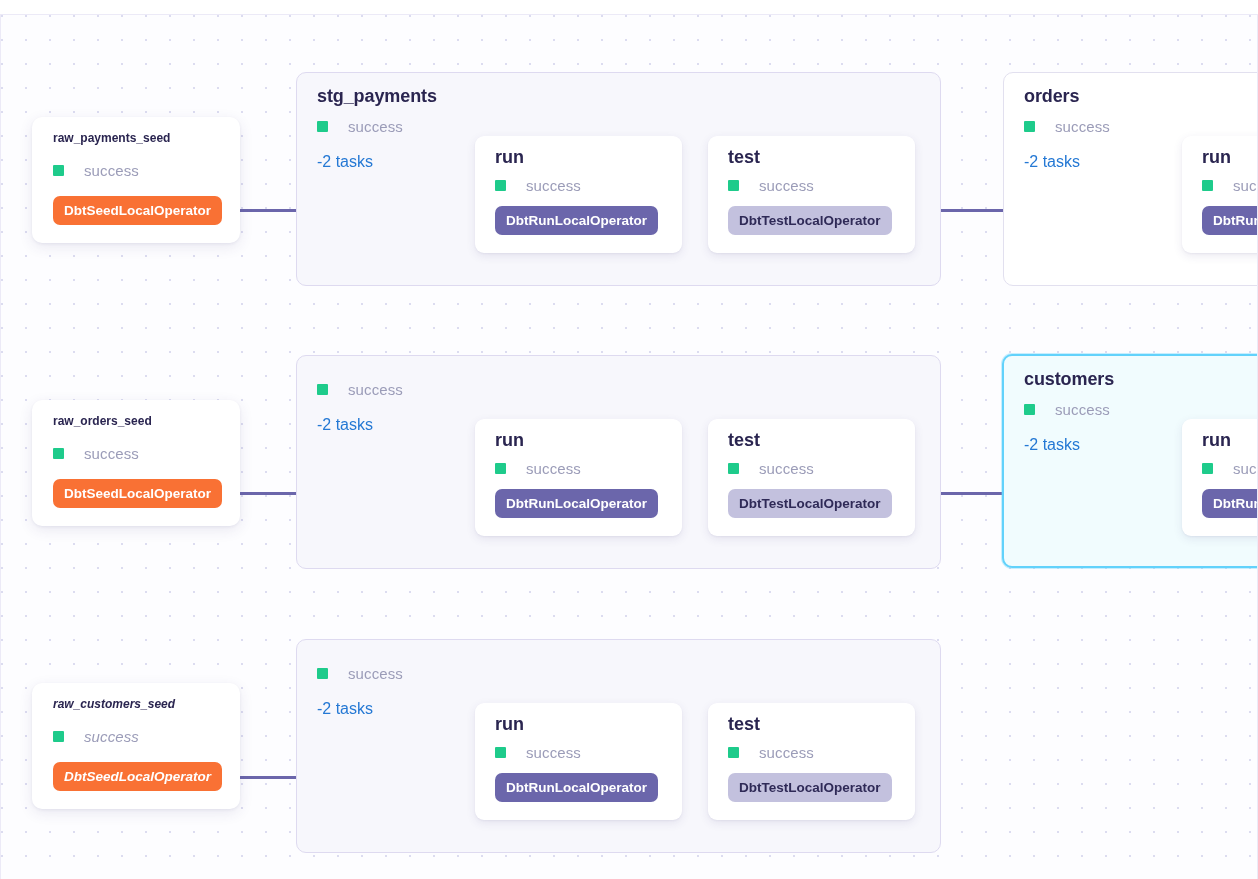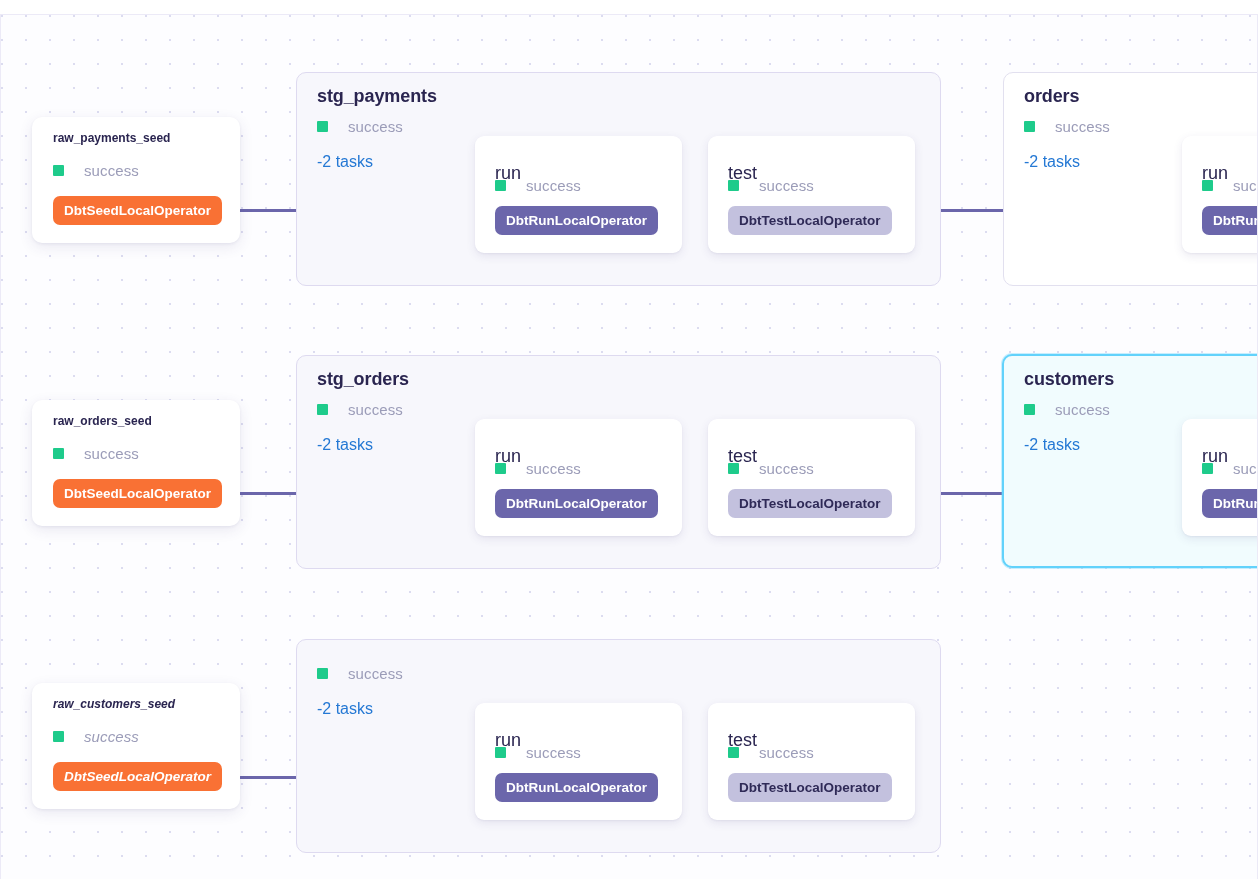--- a/index.html
+++ b/index.html
@@ -102,24 +102,24 @@
   .task {
     position: absolute;
     box-sizing: border-box;
     background: #ffffff;
     border-radius: 9px;
     box-shadow: 0 3px 10px rgba(60,50,120,0.10), 0 1px 2px rgba(60,50,120,0.06);
     z-index: 4;
   }
   .task-title {
     position: absolute;
-    top: 28px;
+    top: 12px;
     left: 20px;
     font-size: 18px;
-    font-weight: 400;
+    font-weight: 700;
     color: #2a2550;
     line-height: 1.1;
     white-space: nowrap;
   }
   .task .status-row {
     position: absolute;
     top: 42px;
     left: 20px;
     margin-top: 0;
   }
@@ -219,21 +219,20 @@
       <div class="task" style="left: 1181px; top: 121px; width: 207px; height: 117px;">
         <div class="task-title">run</div>
         <div class="status-row">
           <span class="status-sq"></span>
           <span class="status-txt">success</span>
         </div>
         <div class="op-badge op-run">DbtRunLocalOperator</div>
       </div>
       <div class="group " style="left: 295px; top: 340px; width: 645px; height: 214px;">
         <div class="group-head">
-          <div class="group-title">stg_orders</div>
           <div class="status-row">
             <span class="status-sq"></span>
             <span class="status-txt">success</span>
           </div>
           <div class="tasks-link">-2 tasks</div>
         </div>
       </div>
       <div class="task" style="left: 474px; top: 404px; width: 207px; height: 117px;">
         <div class="task-title">run</div>
         <div class="status-row">

